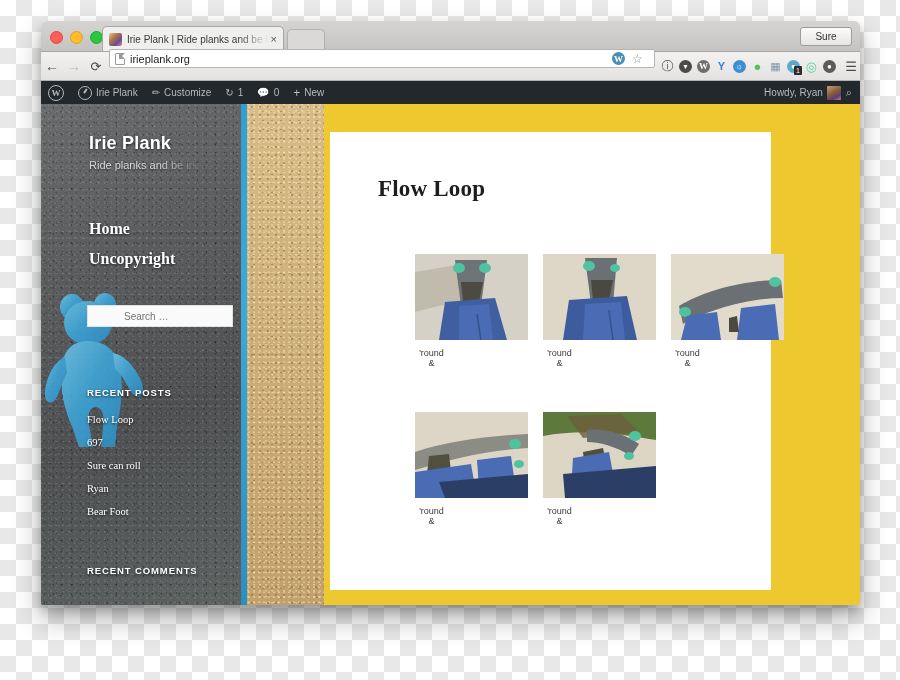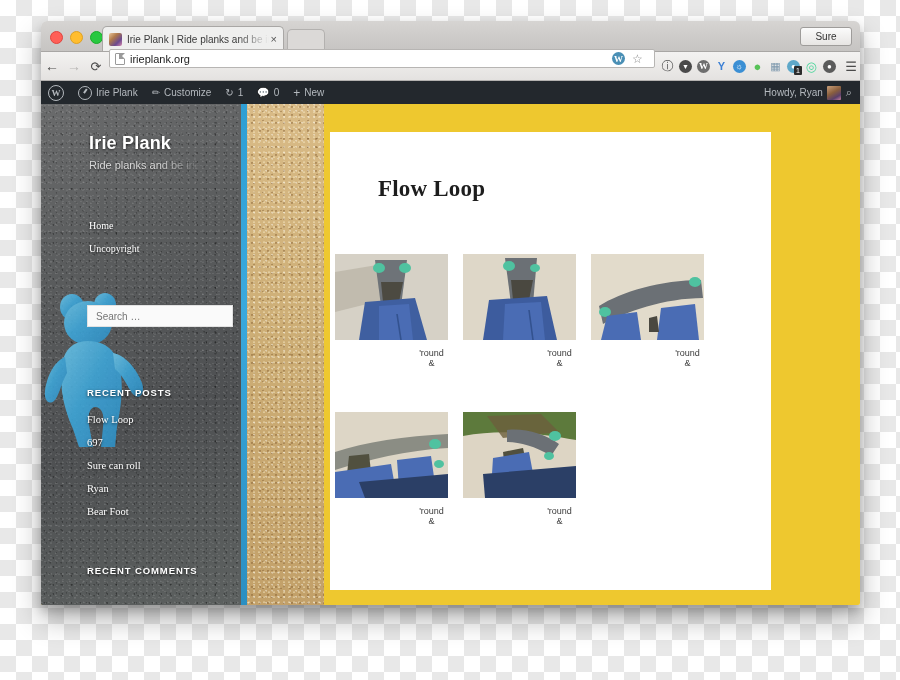--- a/index.html
+++ b/index.html
@@ -257,32 +257,34 @@
     width: 112px; overflow: hidden;
     -webkit-mask-image: linear-gradient(to right, #000 62%, transparent 100%);
     mask-image: linear-gradient(to right, #000 62%, transparent 100%);
   }
   .nav-menu {
     position: absolute; left: 48px; top: 116px;
     display: flex; flex-direction: column; gap: 12px;
   }
   .nav-menu a {
     font-family: "Liberation Serif", serif;
-    font-size: 10px; color: #ffffff;
+    font-size: 16px; color: #ffffff;
     text-decoration: none;
     text-shadow: 0 1px 3px rgba(0,0,0,0.7);
     white-space: nowrap;
+    font-weight: bold;
   }
   .search-wrap {
     position: absolute; left: 46px; top: 201px;
     width: 146px; height: 22px;
     background: #fafafa;
     border: 1px solid #e2e2e2;
     display: flex; align-items: center;
     box-sizing: border-box;
+    padding-left: 28px;
   }
   .search-input {
     width: 100%; border: none; outline: none;
     background: transparent;
     font-family: "Liberation Sans", sans-serif;
     font-size: 10px; color: #777;
     padding: 0 8px;
   }
   .widget-heading {
     position: absolute; left: 46px;
@@ -319,21 +321,21 @@
     letter-spacing: 0.2px;
   }
   .gallery {
     margin: 36px 0 0 45px;
     display: grid;
     grid-template-columns: repeat(3, 113px);
     column-gap: 15px;
     row-gap: 12px;
     width: 369px;
   }
-  .gal-item { display: flex; flex-direction: column; align-items: flex-end; }
+  .gal-item { display: flex; flex-direction: column; }
   .gal-img {
     width: 113px; height: 86px;
     overflow: hidden;
     position: relative;
     background: #cfcabf;
   }
   .gal-img svg { display: block; width: 100%; height: 100%; }
   .gal-cap {
     margin-top: 8px;
     text-align: center;

